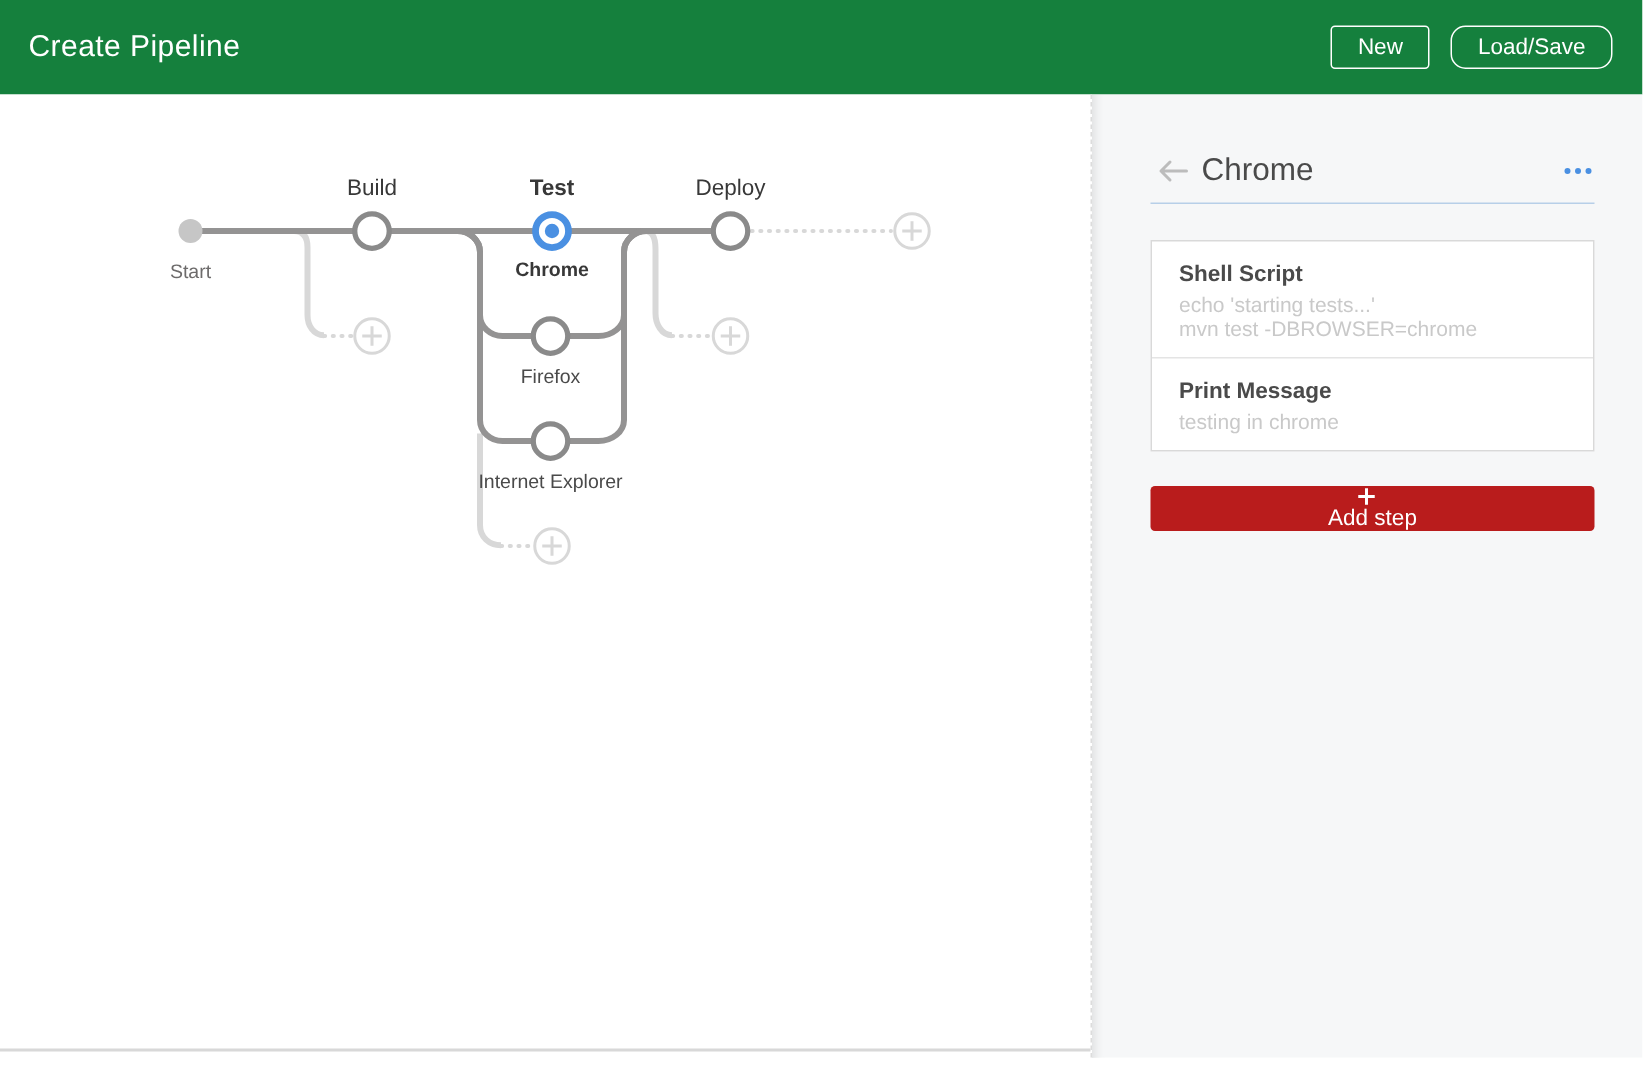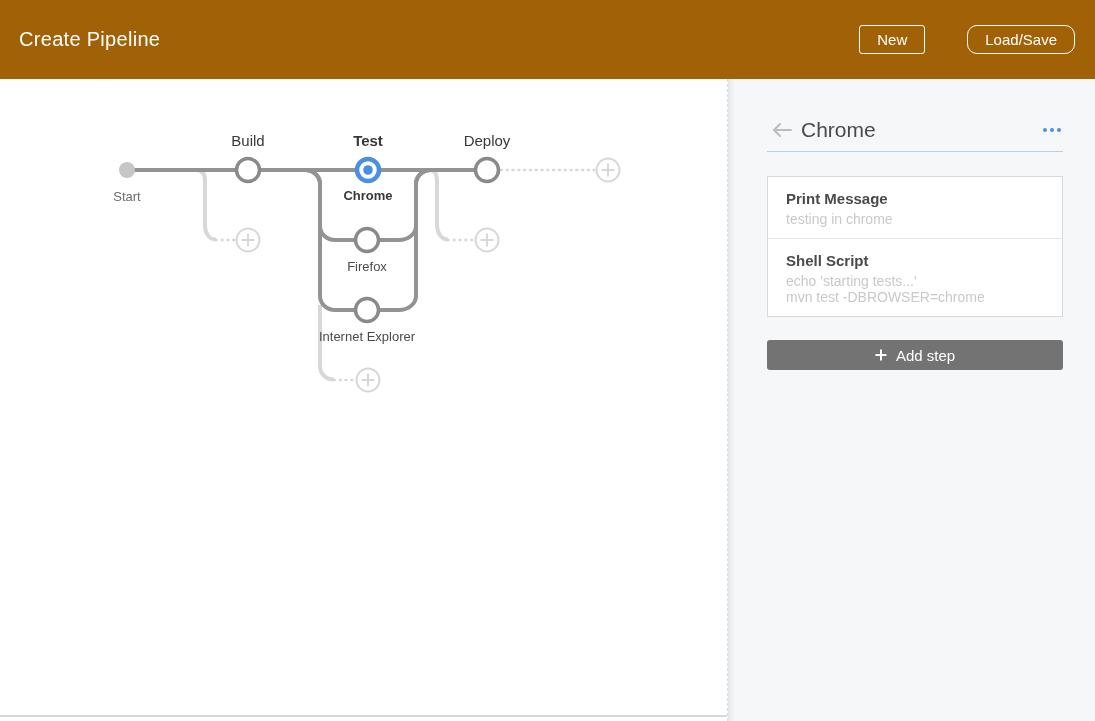--- a/index.html
+++ b/index.html
@@ -1,20 +1,20 @@
 <!DOCTYPE html>
 <html><head>
 <meta charset="utf-8">
 <style>
   * { margin:0; padding:0; box-sizing:border-box; }
   html,body { width:1095px; height:721px; overflow:hidden; background:#fff;
               font-family:"Liberation Sans", sans-serif; }
 
   
-  .header { height:79px; background:#a16207; display:flex; align-items:center;gap:28px; }
+  .header { height:63px; background:#15803d; display:flex; align-items:center; }
   .header-title { flex:1; margin-left:19px; color:#ffffff; font-size:20px;
                   font-weight:400; letter-spacing:.3px; }
   .hdr-btn { background:transparent; border:1px solid #ffffff; color:#ffffff;
              font-size:15px; border-radius:3px; height:29px; padding:0 17px;
              font-family:inherit; cursor:pointer;margin-left:18px; }
   .hdr-btn + .hdr-btn { margin-left:14px;border-radius:10px; }
   .hdr-btn:last-child { margin-right:20px; }
 
   
   .main { display:flex; height:642px; }
@@ -35,24 +35,24 @@
   .dots-menu i { width:4px; height:4px; border-radius:50%; background:#4a90e2;
                  display:block; }
   .dots-menu i + i { margin-left:3px; }
 
   .steps-card { margin-top:24px; background:#ffffff; border:1px solid #d9d9d9; }
   .step-item { padding:13px 18px 11px; border-bottom:1px solid #e4e4e4; cursor:pointer; }
   .step-item:last-child { border-bottom:none; }
   .step-name { font-size:15px; font-weight:bold; color:#4a4a4a; margin-bottom:4px; }
   .step-desc { font-size:14px; color:#c9c9c9; line-height:16px; }
 
-  .add-step-btn { margin-top:23px; width:100%; height:30px; background:#737373;
+  .add-step-btn { margin-top:23px; width:100%; height:30px; background:#b91c1c;
                   border:none; border-radius:3px; color:#ffffff; font-size:15px;
                   display:flex; align-items:center; justify-content:center;
-                  font-family:inherit; cursor:pointer; }
+                  font-family:inherit; cursor:pointer;flex-direction:column; }
   .add-step-btn svg { margin-right:9px; }
 
   
   text { font-family:"Liberation Sans", sans-serif; }
   .stage-label { font-size:15px; fill:#383838; text-anchor:middle; }
   .stage-label.sel { font-weight:bold; }
   .branch-label { font-size:13px; fill:#4a4a4a; text-anchor:middle; }
   .branch-label.sel { font-weight:bold; fill:#383838; }
   .start-label { font-size:13px; fill:#6d6b6b; text-anchor:middle; }
 </style>
@@ -136,27 +136,27 @@
       <div class="panel-title">Chrome</div>
       <div class="dots-menu">
         <i></i>
           <i></i>
           <i></i>
       </div>
     </div>
 
     <div class="steps-card">
       <div class="step-item">
-        <div class="step-name">Print Message</div>
-        <div class="step-desc">testing in chrome</div>
-      </div>
-      <div class="step-item">
         <div class="step-name">Shell Script</div>
         <div class="step-desc">echo 'starting tests...'</div>
         <div class="step-desc">mvn test -DBROWSER=chrome</div>
+      </div>
+      <div class="step-item">
+        <div class="step-name">Print Message</div>
+        <div class="step-desc">testing in chrome</div>
       </div>
     </div>
 
     <button class="add-step-btn">
       <svg width="12" height="12" viewBox="0 0 12 12">
         <path d="M6,0.5 V11.5 M0.5,6 H11.5" stroke="#ffffff" stroke-width="2" fill="none"></path>
       </svg>
       <span>Add step</span>
     </button>
 

